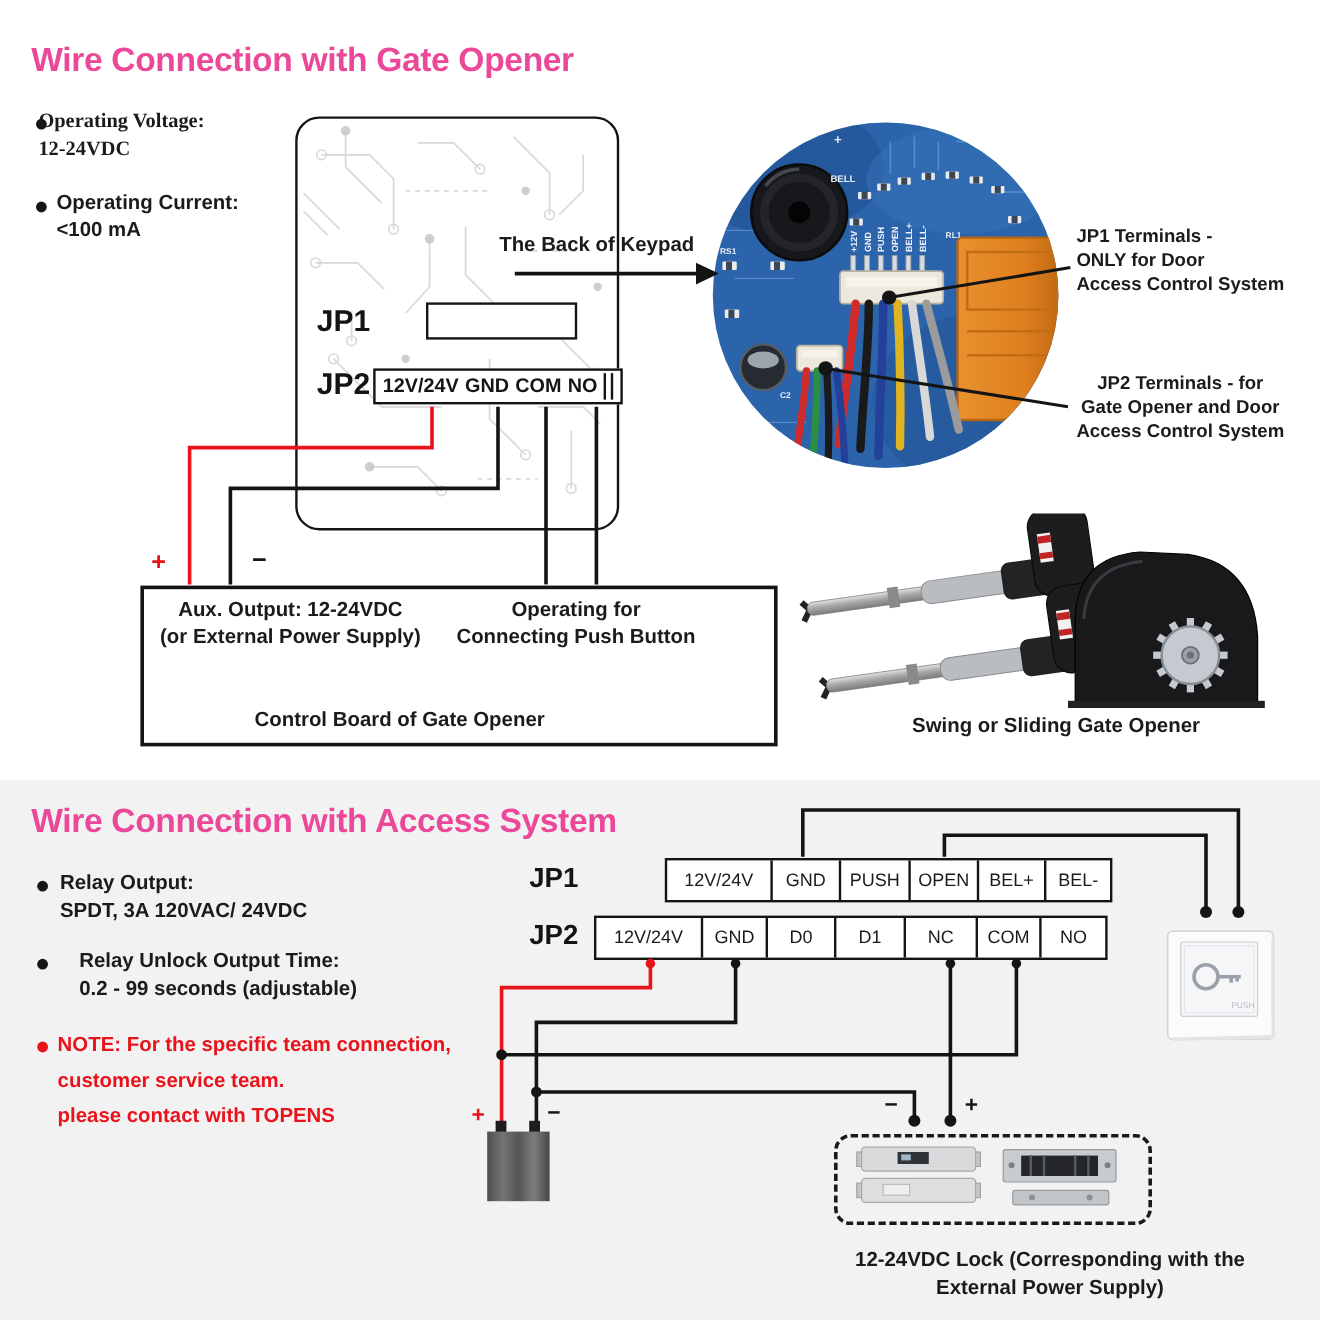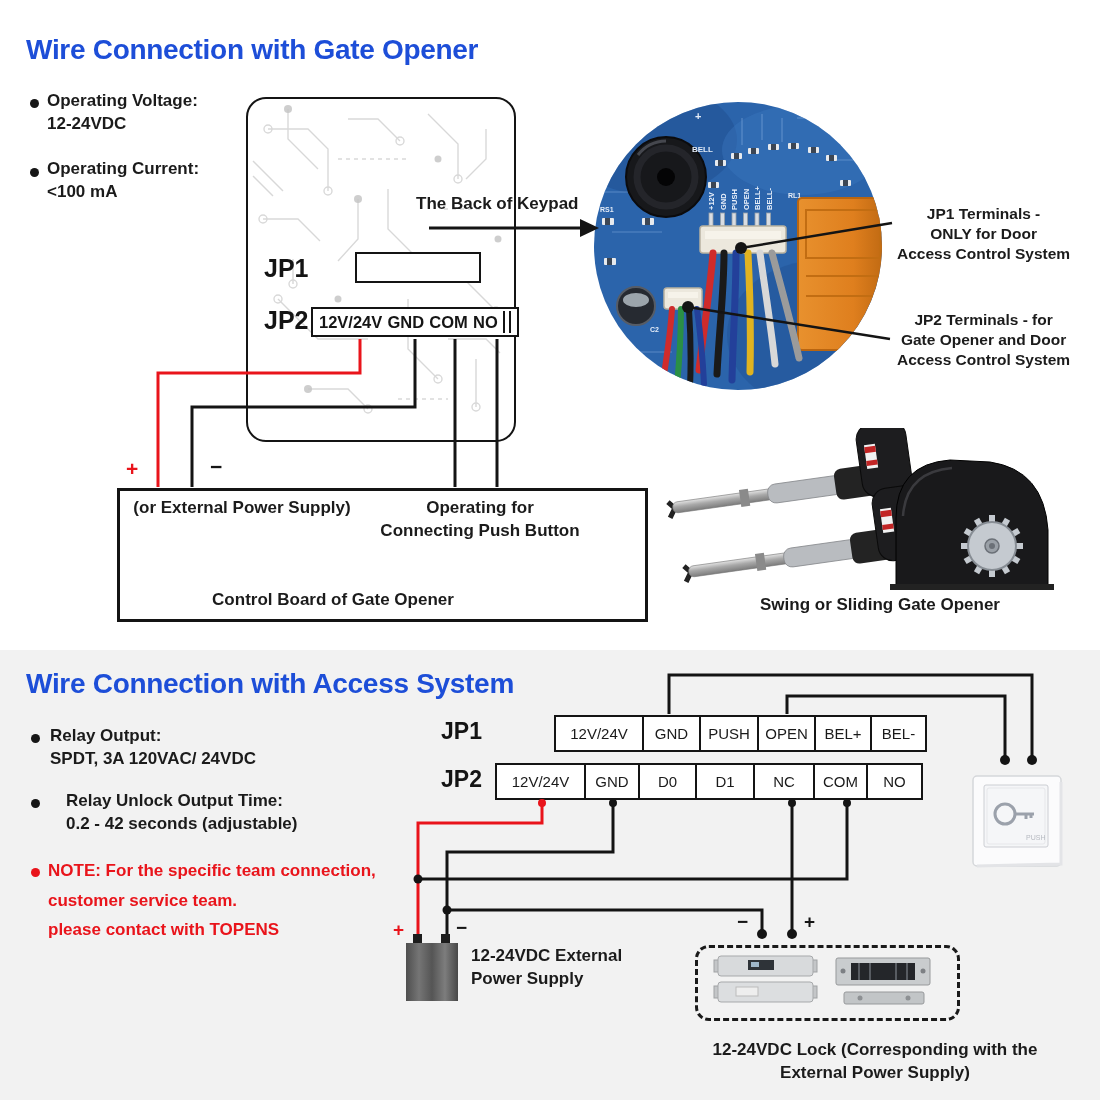--- a/index.html
+++ b/index.html
@@ -1,20 +1,20 @@
 <!DOCTYPE html>
 <html><head>
 <meta charset="utf-8">
 <style>
   html,body{margin:0;padding:0;background:#fff;}
   .page{position:relative;width:1100px;height:1100px;background:#ffffff;overflow:hidden;
         font-family:"Liberation Sans",sans-serif;color:#151515;}
   .abs{position:absolute;}
   .gray-bg{left:0;top:650px;width:1100px;height:450px;background:#f2f2f2;}
-  .h1{font-size:28px;font-weight:700;color:#1d4ed8;letter-spacing:-0.3px;}
+  .h1{font-size:28px;font-weight:700;color:#ec4899;letter-spacing:-0.3px;}
   .bullet-dot{width:9px;height:9px;border-radius:50%;background:#161616;}
   .bullet-dot.red{background:#e9141b;}
   .btext{font-size:17px;font-weight:700;line-height:23px;color:#1b1b1b;}
   .note-text{font-size:17px;font-weight:700;line-height:29.5px;color:#e9141b;}
   .jp-label{font-size:25px;font-weight:700;color:#141414;}
   .jp-label2{font-size:23px;font-weight:700;color:#141414;}
   .keypad{left:246px;top:97px;width:266px;height:341px;border:2.5px solid #141414;border-radius:20px;background:#fff;overflow:hidden;}
   .whitebox{background:#fff;border:2.5px solid #141414;}
   .jp2-strip{left:311px;top:307px;width:192px;height:26px;display:flex;align-items:center;justify-content:space-between;padding:0 6px;}
   .jp2-strip span{font-size:16.5px;font-weight:700;white-space:nowrap;}
@@ -390,91 +390,88 @@
     <g stroke="#9ba1ab" fill="none" stroke-width="3">
       <circle cx="34" cy="40" r="10"></circle>
       <path d="M44,40 H63 M55,40 V45 M60,40 V44"></path>
     </g>
     <text x="55" y="66" font-size="7" fill="#b6bac1" font-family="Liberation Sans,sans-serif">PUSH</text>
   </svg>
 
   <div class="abs h1" style="left:26px;top:34px;">Wire Connection with Gate Opener</div>
 
   <div class="abs bullet-dot" style="left:30px;top:99px;"></div>
-  <div class="abs btext" style="left:47px;top:89px;">
+  <div class="abs btext" style="left:32px;top:89px;font-family:Liberation Serif, serif;">
     <div>Operating Voltage:</div>
     <div>12-24VDC</div>
   </div>
   <div class="abs bullet-dot" style="left:30px;top:168px;"></div>
   <div class="abs btext" style="left:47px;top:157px;">
     <div>Operating Current:</div>
     <div>&lt;100 mA</div>
   </div>
 
   <div class="abs jp-label" style="left:264px;top:254px;">JP1</div>
   <div class="abs jp-label" style="left:264px;top:306px;">JP2</div>
 
   <div class="abs btext" style="left:416px;top:192px;white-space:nowrap;">The Back of Keypad</div>
 
-  <div class="abs ann" style="left:897px;top:204px;text-align:center;">
+  <div class="abs ann" style="left:897px;top:188px;">
     <div>JP1 Terminals -</div>
     <div>ONLY for Door</div>
     <div>Access Control System</div>
   </div>
   <div class="abs ann" style="left:897px;top:310px;text-align:center;">
     <div>JP2 Terminals - for</div>
     <div>Gate Opener and Door</div>
     <div>Access Control System</div>
   </div>
 
   <div class="abs sign red" style="left:126px;top:457px;">+</div>
   <div class="abs sign" style="left:210px;top:455px;">−</div>
 
   <div class="abs ctext" style="left:122px;top:496px;width:240px;">
+    <div>Aux. Output: 12-24VDC</div>
     <div>(or External Power Supply)</div>
   </div>
   <div class="abs ctext" style="left:360px;top:496px;width:240px;">
     <div>Operating for</div>
     <div>Connecting Push Button</div>
   </div>
   <div class="abs ctext" style="left:117px;top:588px;width:432px;">Control Board of Gate Opener</div>
 
   <div class="abs caption" style="left:700px;top:593px;width:360px;">Swing or Sliding Gate Opener</div>
 
   <div class="abs h1" style="left:26px;top:668px;text-align:right;">Wire Connection with Access System</div>
 
   <div class="abs bullet-dot" style="left:31px;top:734px;"></div>
   <div class="abs btext" style="left:50px;top:724px;">
     <div>Relay Output:</div>
     <div>SPDT, 3A 120VAC/ 24VDC</div>
   </div>
   <div class="abs bullet-dot" style="left:31px;top:799px;"></div>
   <div class="abs btext" style="left:50px;top:789px;margin-left:16px;">
     <div>Relay Unlock Output Time:</div>
-    <div>0.2 - 42 seconds (adjustable)</div>
+    <div>0.2 - 99 seconds (adjustable)</div>
   </div>
 
   <div class="abs bullet-dot red" style="left:31px;top:868px;"></div>
   <div class="abs note-text" style="left:48px;top:856px;">
     <div>NOTE: For the specific team connection,</div>
     <div>customer service team.</div>
     <div>please contact with TOPENS</div>
   </div>
 
   <div class="abs jp-label2" style="left:441px;top:718px;">JP1</div>
   <div class="abs jp-label2" style="left:441px;top:766px;">JP2</div>
 
   <div class="abs sign red" style="left:393px;top:919px;font-size:19px;">+</div>
   <div class="abs sign" style="left:456px;top:917px;font-size:19px;">−</div>
   <div class="abs sign" style="left:737px;top:911px;font-size:19px;">−</div>
   <div class="abs sign" style="left:804px;top:911px;font-size:19px;">+</div>
 
-  <div class="abs btext" style="left:471px;top:944px;">
-    <div>12-24VDC External</div>
-    <div>Power Supply</div>
-  </div>
 
   <div class="abs caption" style="left:640px;top:1038px;width:470px;">
     <div>12-24VDC Lock (Corresponding with the</div>
     <div>External Power Supply)</div>
   </div>
 
 </div>
 
 </body></html>

